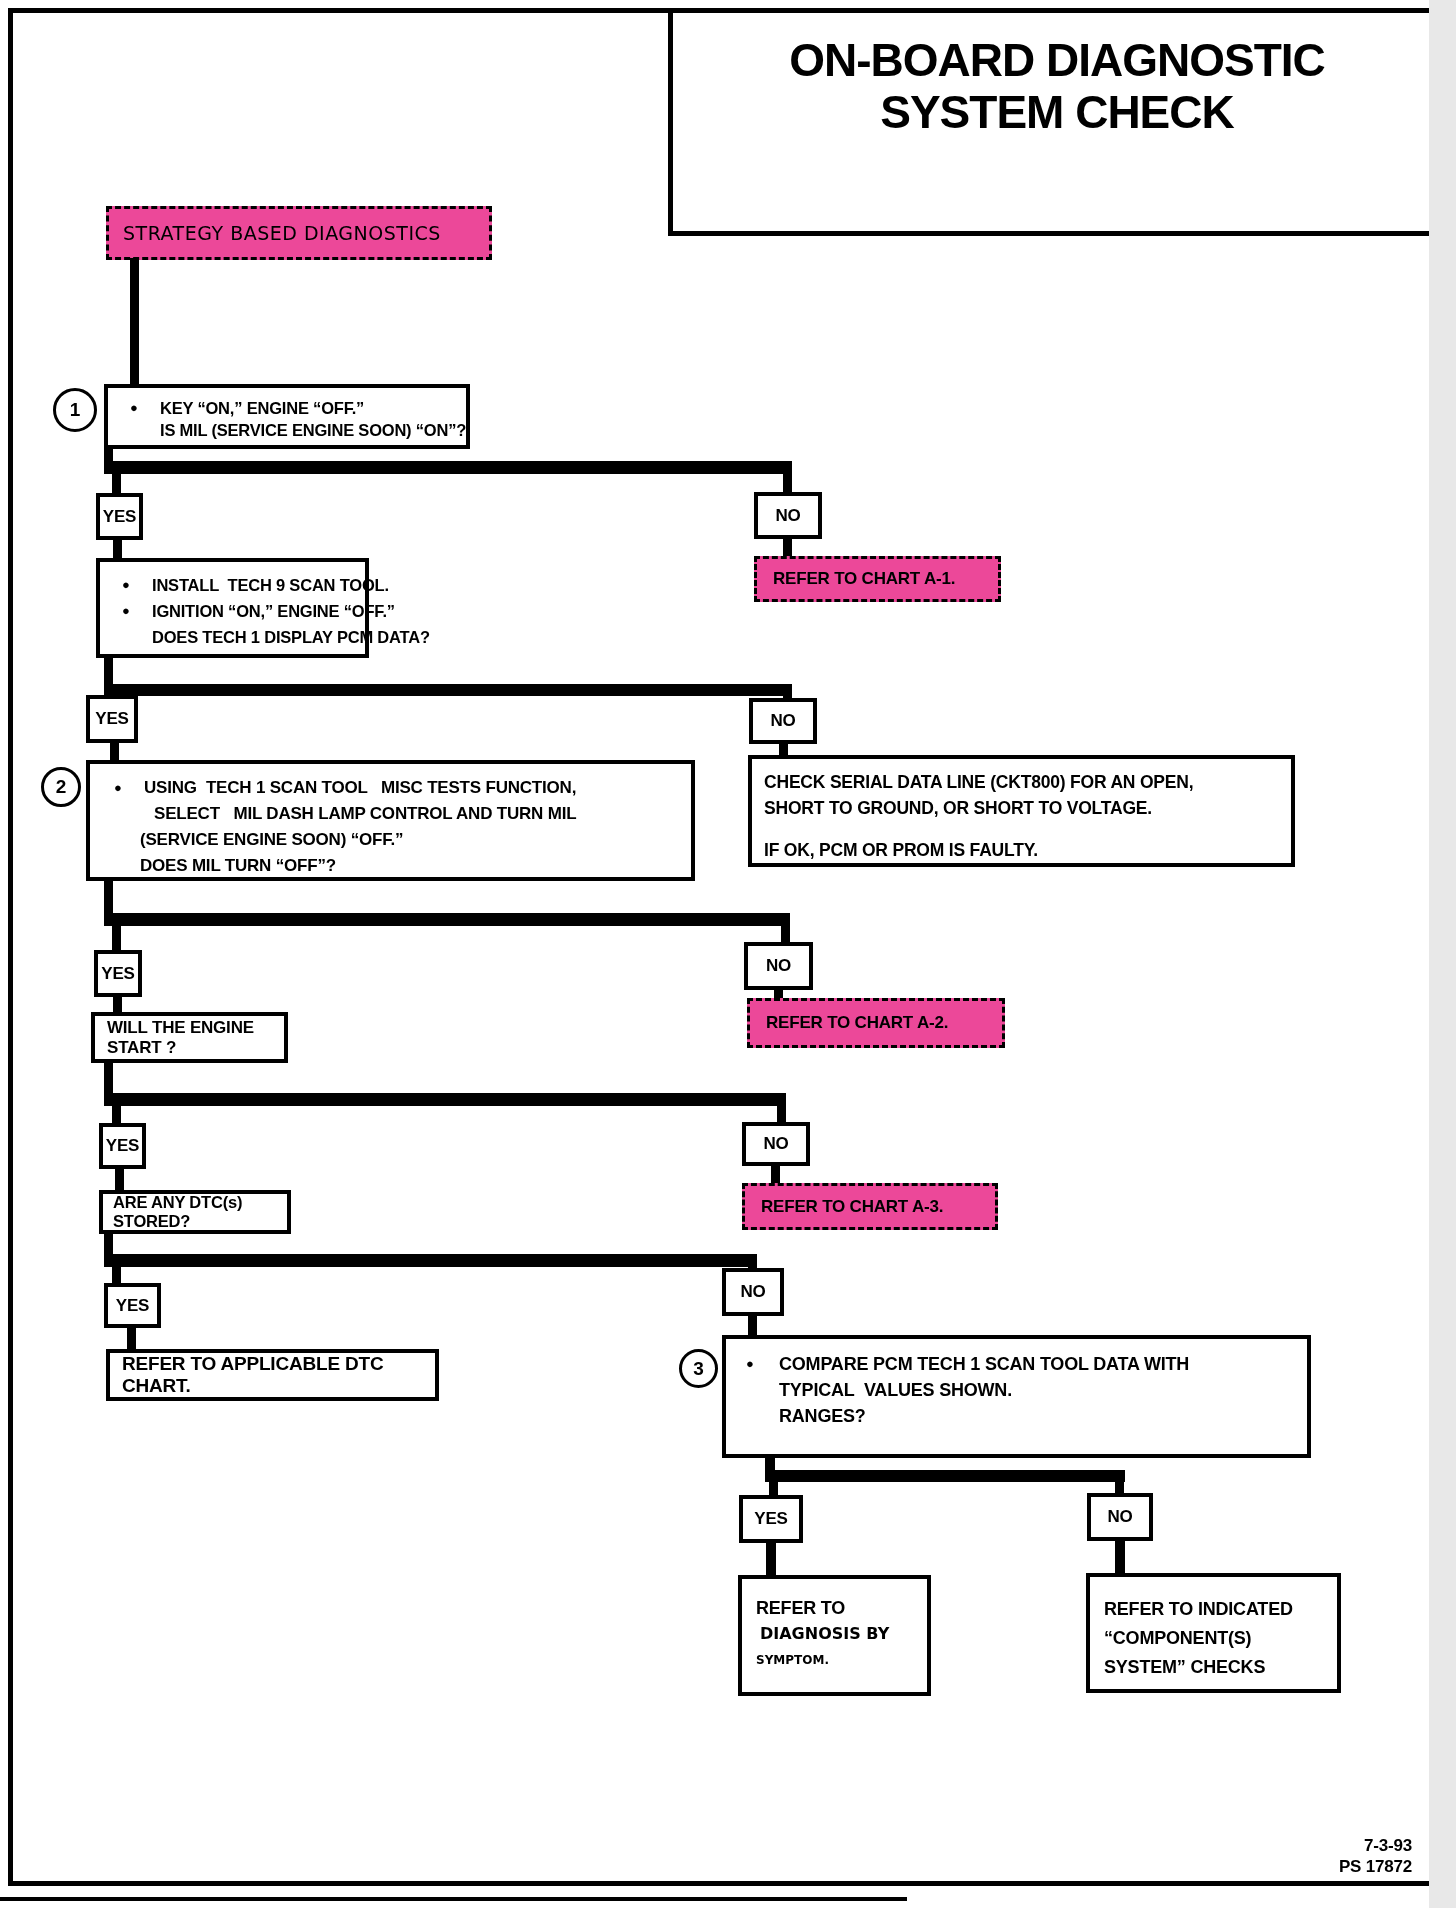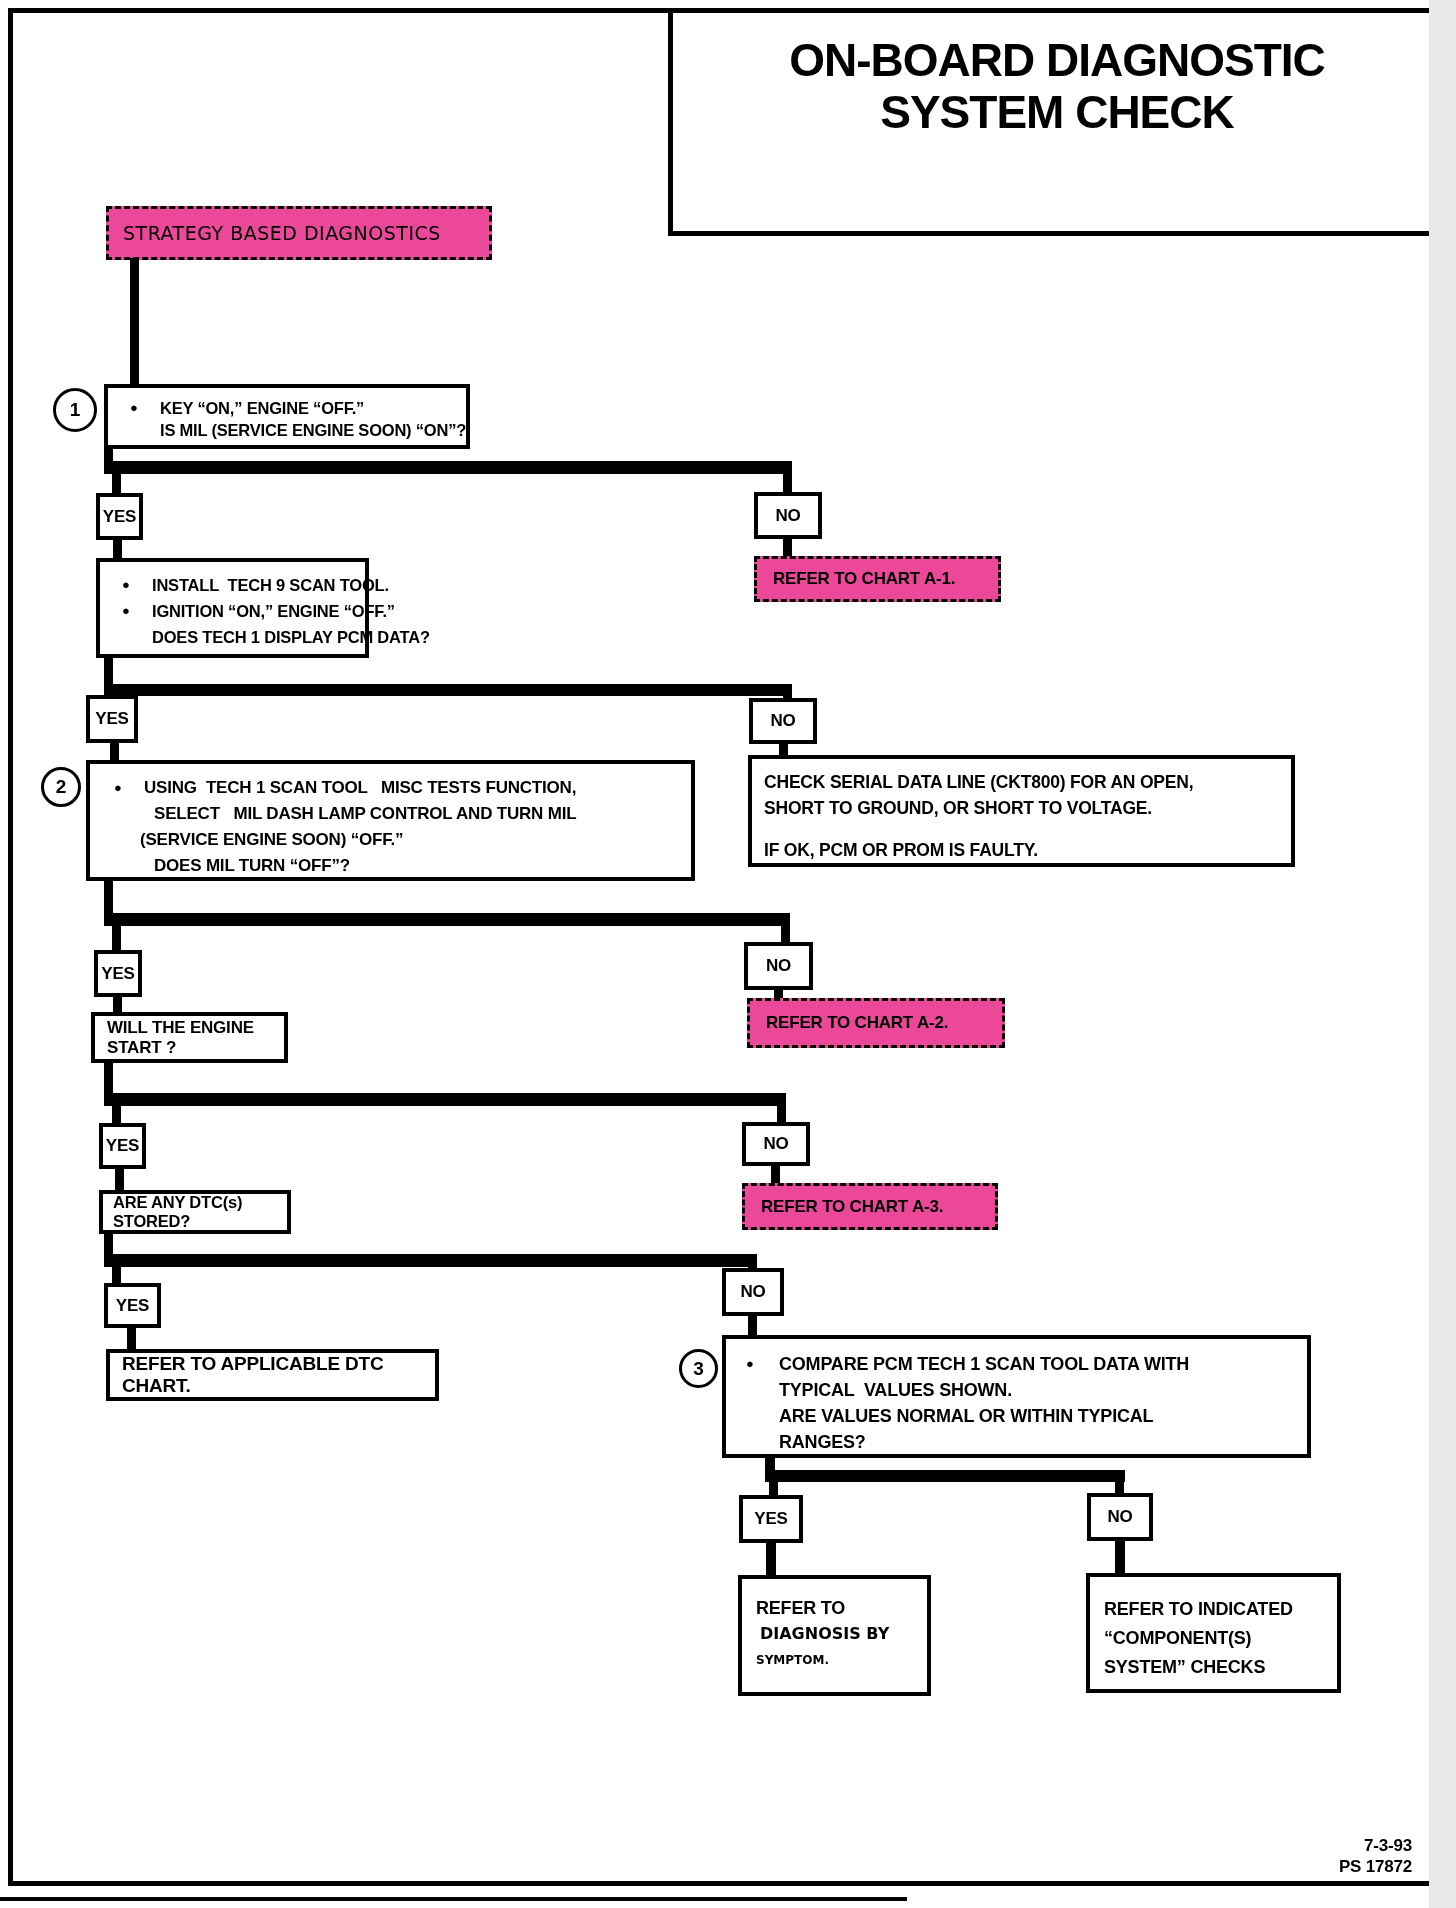--- a/index.html
+++ b/index.html
@@ -91,21 +91,21 @@
     </div>
 
   <div class="ln" style="left:110px;top:743px;width:9px;height:18px;"></div>
   <div class="abs circle" style="left:41px;top:767px;width:40px;height:40px;">
     <span>2</span>
     </div>
   <div class="abs node" style="left:86px;top:760px;width:609px;height:121px;padding:11px 4px 0 24px;font-size:17px;line-height:26px;">
     <div class="bl"><span class="bu">●</span><span>USING  TECH 1 SCAN TOOL   MISC TESTS FUNCTION,</span></div>
     <div class="cl" style="margin-left:40px;">SELECT   MIL DASH LAMP CONTROL AND TURN MIL</div>
     <div class="cl" style="margin-left:26px;">(SERVICE ENGINE SOON) “OFF.”</div>
-    <div class="cl" style="margin-left:40px;">DOES MIL TURN “OFF”?</div>
+    <div class="cl" style="margin-left:26px;">DOES MIL TURN “OFF”?</div>
   </div>
 
   <div class="ln" style="left:779px;top:744px;width:9px;height:12px;"></div>
   <div class="abs node" style="left:748px;top:755px;width:547px;height:112px;padding:10px 4px 0 12px;font-size:17.5px;line-height:26px;">
     <div class="cl">CHECK SERIAL DATA LINE (CKT800) FOR AN OPEN,</div>
     <div class="cl">SHORT TO GROUND, OR SHORT TO VOLTAGE.</div>
     <div class="cl" style="margin-top:16px;">IF OK, PCM OR PROM IS FAULTY.</div>
   </div>
 
   <div class="ln" style="left:104px;top:881px;width:9px;height:36px;"></div>
@@ -169,21 +169,20 @@
     <span>REFER TO APPLICABLE DTC CHART.</span>
     </div>
 
   <div class="ln" style="left:748px;top:1316px;width:9px;height:19px;"></div>
   <div class="abs circle" style="left:679px;top:1349px;width:39px;height:39px;">
     <span>3</span>
     </div>
   <div class="abs node" style="left:722px;top:1335px;width:589px;height:123px;padding:12px 4px 0 20px;font-size:18px;line-height:26px;">
     <div class="bl"><span class="bu" style="width:33px;flex-basis:33px;">●</span><span>COMPARE PCM TECH 1 SCAN TOOL DATA WITH</span></div>
     <div class="cl" style="margin-left:33px;">TYPICAL  VALUES SHOWN.</div>
-    <div class="cl" style="margin-left:33px;">ARE VALUES NORMAL OR WITHIN TYPICAL</div>
     <div class="cl" style="margin-left:33px;">RANGES?</div>
   </div>
 
   <div class="ln" style="left:765px;top:1458px;width:10px;height:18px;"></div>
   <div class="ln" style="left:765px;top:1470px;width:360px;height:12px;"></div>
   <div class="ln" style="left:769px;top:1482px;width:9px;height:13px;"></div>
   <div class="ln" style="left:1115px;top:1482px;width:9px;height:11px;"></div>
 
   <div class="abs node yn" style="left:739px;top:1495px;width:64px;height:48px;">
     <span>YES</span>

